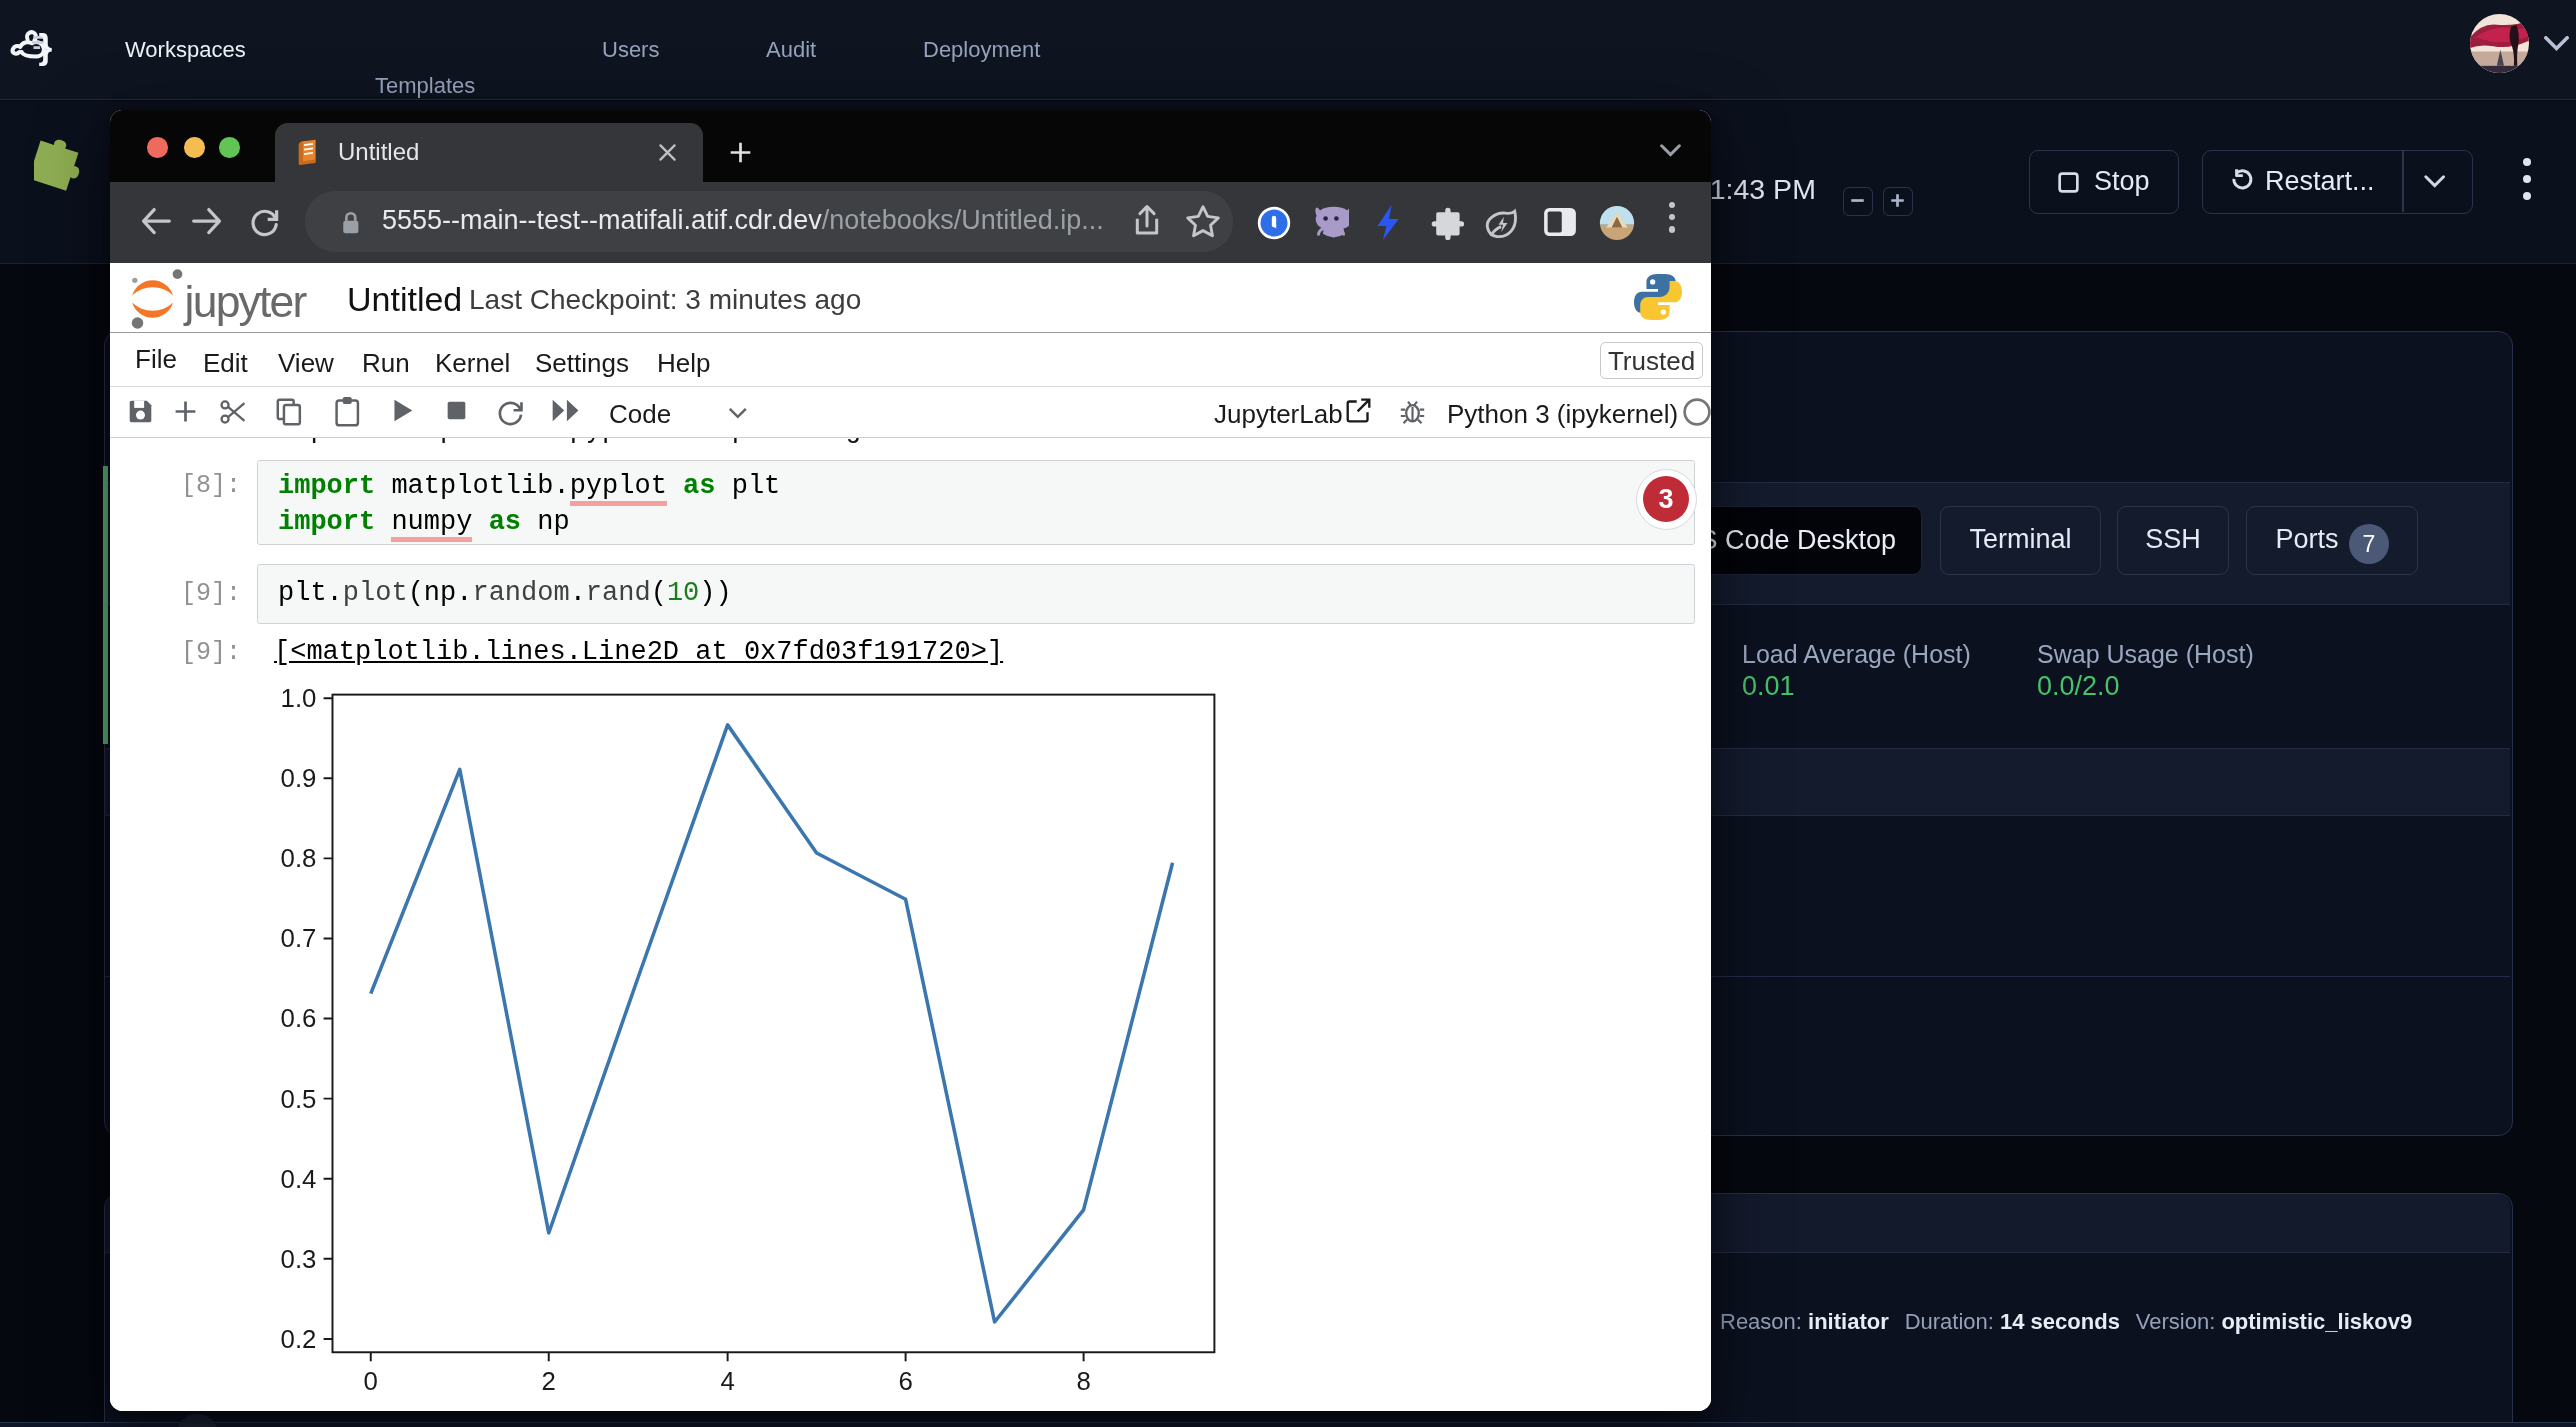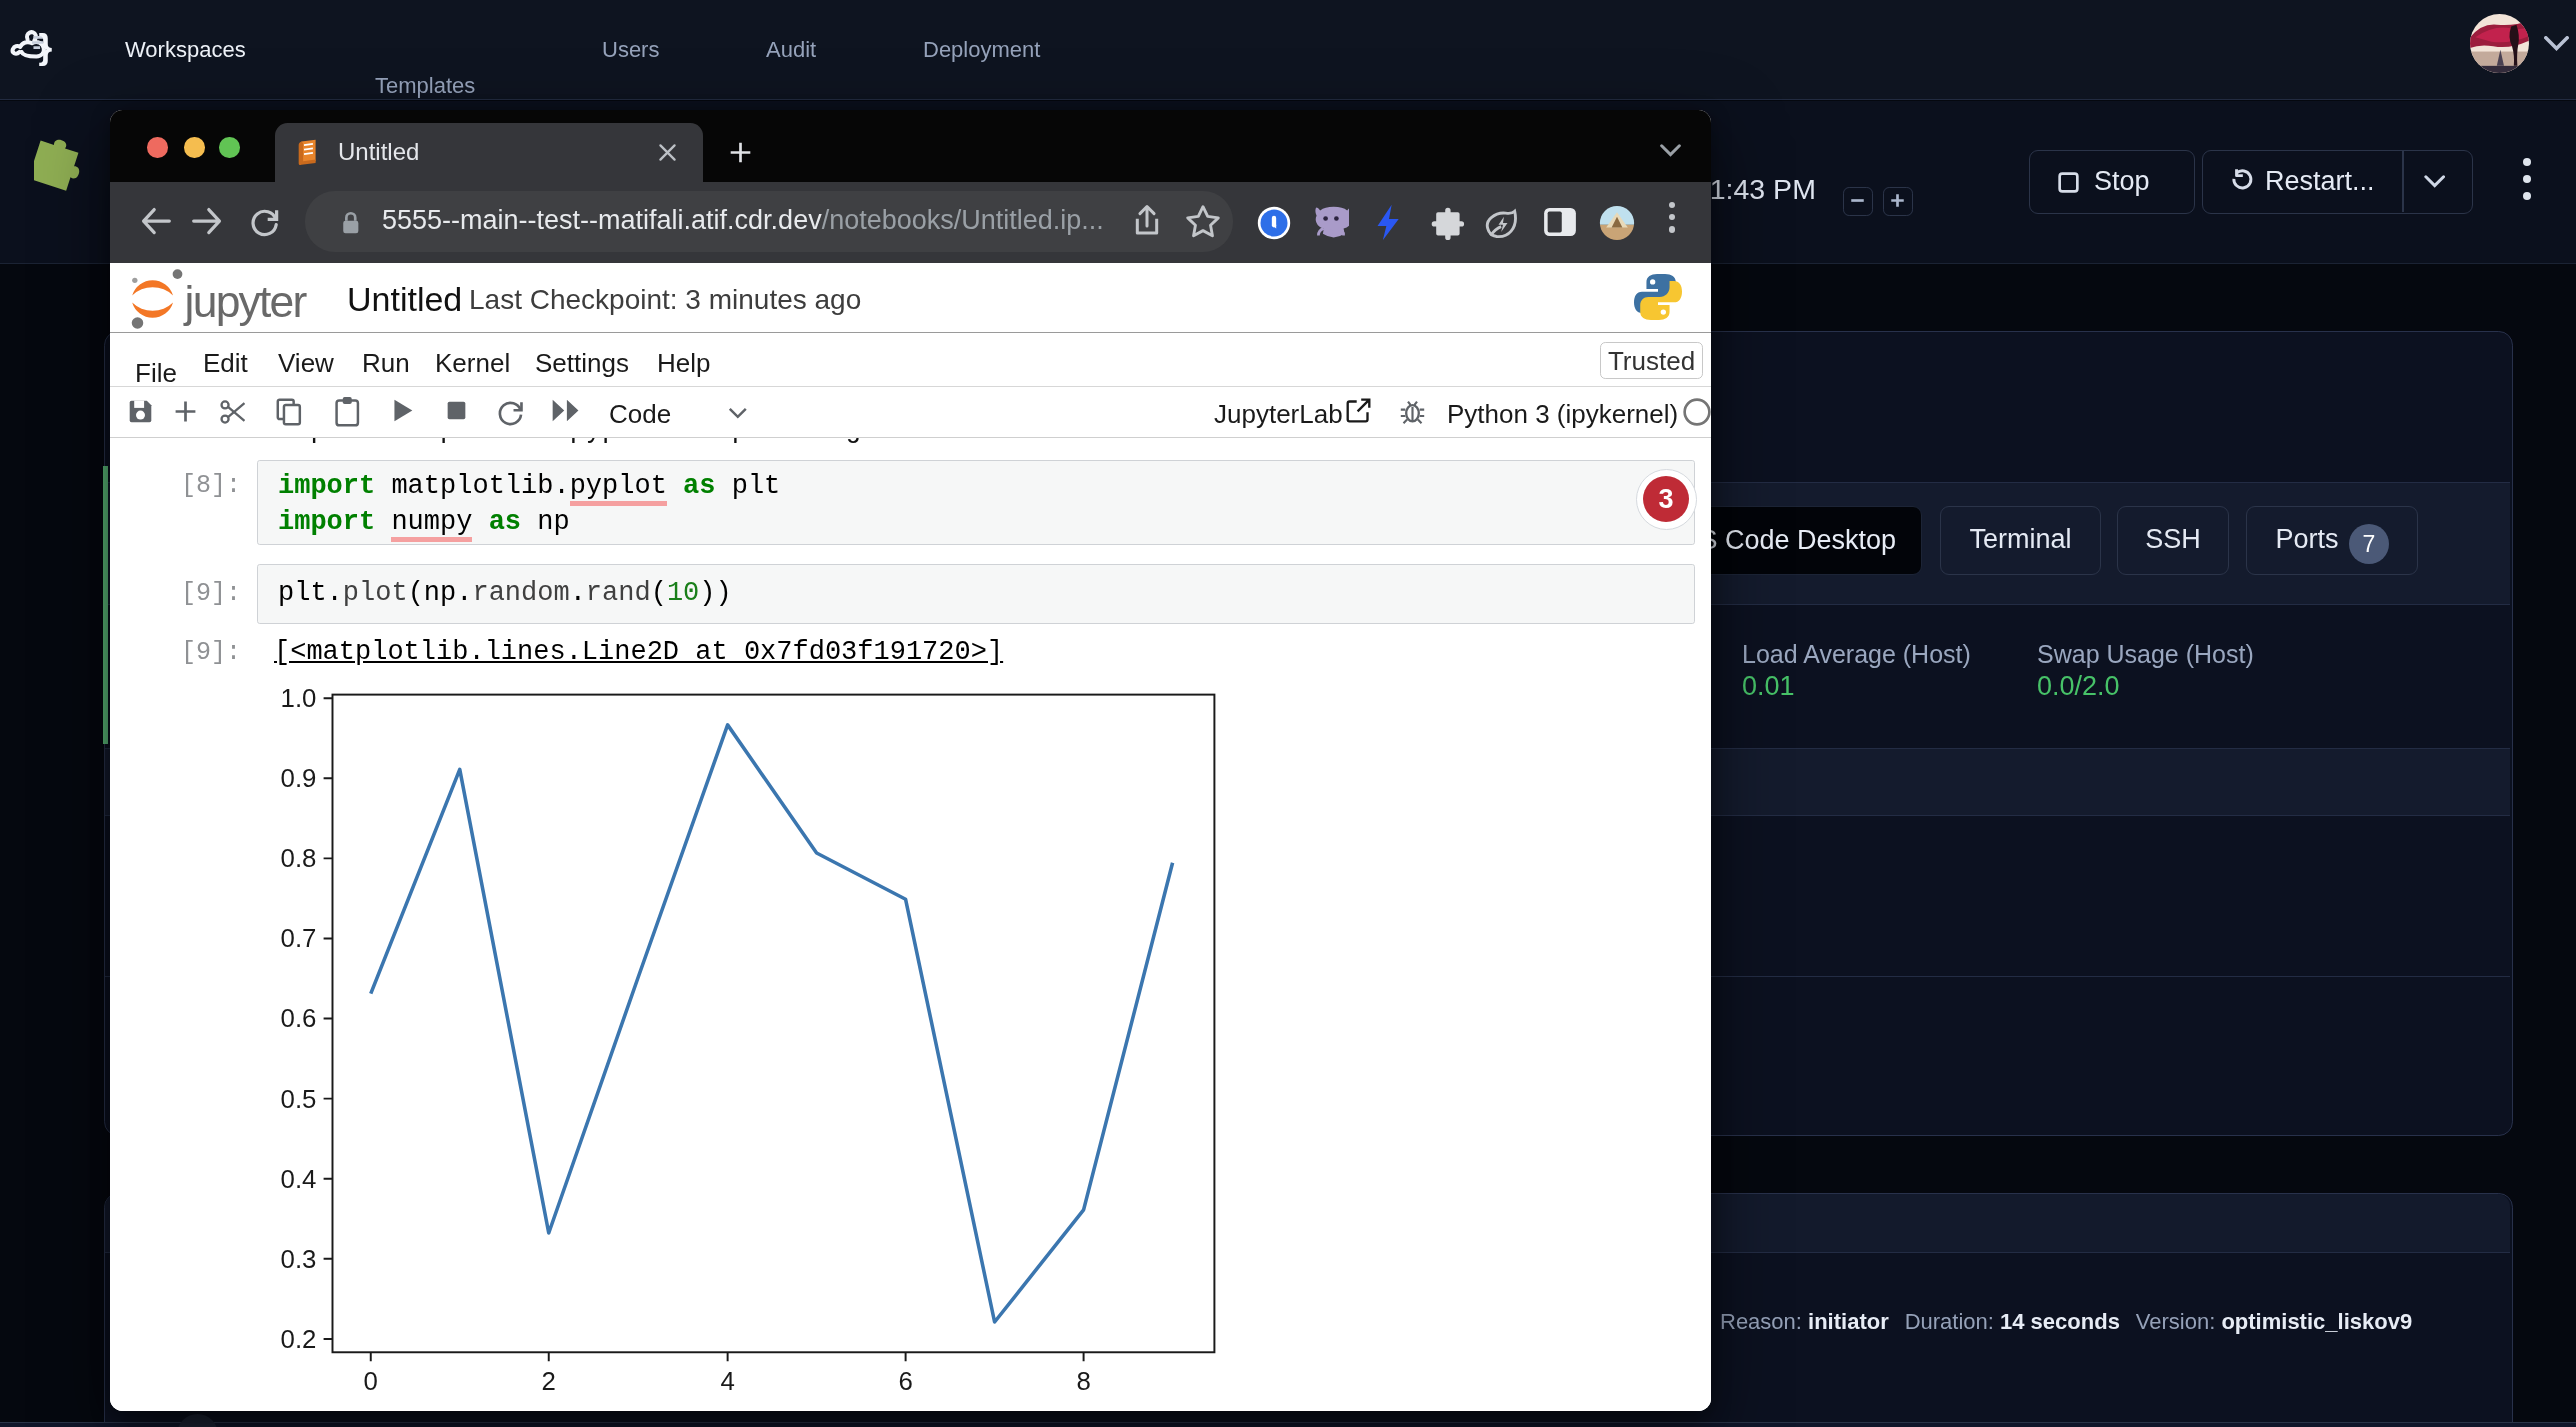--- a/index.html
+++ b/index.html
@@ -68,21 +68,21 @@
 </div>
 
 <div class="topbar">
   <div class="abs" style="left:1696px; top:72px; font-size:28.5px; color:#dfe5f0;">11:43 PM</div>
   <div class="btn-o" style="left:1843px; top:86px; width:30px; height:28.5px; border-radius:6.2px;"><svg width="27" height="25" viewBox="0 0 30 28">
         <path d="M8 14 H22" stroke="#aab6cc" stroke-width="3"></path>
       </svg></div>
   <div class="btn-o" style="left:1883px; top:86px; width:30px; height:28.5px; border-radius:6.2px;"><svg width="27" height="25" viewBox="0 0 30 28">
         <path d="M8 14 H22 M15 7 V21" stroke="#aab6cc" stroke-width="3"></path>
       </svg></div>
-  <div class="btn-o" style="left:2029px; top:49px; width:166px; height:64px;">
+  <div class="btn-o" style="left:2029px; top:49px; width:150px; height:64px;">
     <svg class="abs" style="left:27px; top:19.6px;" width="23" height="23" viewBox="0 0 26 26">
         <rect x="3" y="3" width="20" height="20" rx="3" fill="none" stroke="#d7dde9" stroke-width="3"></rect>
       </svg>
     <div class="abs" style="left:64px; top:15px;">Stop</div>
   </div>
   <div class="btn-o" style="left:2202px; top:49px; width:271px; height:64px;">
     <svg class="abs" style="left:25px; top:17px;" width="27" height="27" viewBox="0 0 30 30">
         <path d="M6.5 12 a9.5 9.5 0 1 0 3.2 -6.5" fill="none" stroke="#d7dde9" stroke-width="3.2"></path>
         <path d="M9.5 1.5 v7 h7" fill="none" stroke="#d7dde9" stroke-width="3.2" stroke-linejoin="round"></path>
       </svg>
@@ -237,21 +237,21 @@
       <text x="60" y="56" font-size="50" fill="#696969" font-family="Liberation Sans, sans-serif" letter-spacing="-2">jupyter</text>
     </svg>
     <div class="abs" style="left:237px; top:17px; font-size:34px; color:#111;">Untitled</div>
     <div class="abs" style="left:359px; top:20.5px; font-size:28px; color:#3d3d3d;">Last Checkpoint: 3 minutes ago</div>
     <svg class="abs" style="left:1524px; top:9px;" width="48" height="50" viewBox="0 0 54 56">
       <path d="M26 2 c-7 0 -12 3 -12 9 v8 h13 v3 h-18 c-6 0 -9 5 -9 12 c0 7 3 12 9 12 h5 v-7 c0 -6 5 -11 11 -11 h13 c5 0 9 -4 9 -9 v-8 c0 -6 -5 -9 -12 -9 z m-5 6 a3 3 0 1 1 0 6 a3 3 0 0 1 0 -6 z" fill="#3d71a2"></path>
       <path d="M28 54 c7 0 12 -3 12 -9 v-8 h-13 v-3 h18 c6 0 9 -5 9 -12 c0 -7 -3 -12 -9 -12 h-5 v7 c0 6 -5 11 -11 11 h-13 c-5 0 -9 4 -9 9 v8 c0 6 5 9 12 9 z m5 -6 a3 3 0 1 1 0 -6 a3 3 0 0 1 0 6 z" fill="#f7c631"></path>
     </svg>
     <div class="abs" style="left:0; top:69px; width:1601px; border-top:1.8px solid #9a9a9a;"></div>
 
-    <div class="mtext" style="left:25px; top:95px;">File</div>
+    <div class="mtext" style="left:25px; top:81px;">File</div>
     <div class="mtext" style="left:93px; top:85px;">Edit</div>
     <div class="mtext" style="left:168px; top:85px;">View</div>
     <div class="mtext" style="left:252px; top:85px;">Run</div>
     <div class="mtext" style="left:325px; top:85px;">Kernel</div>
     <div class="mtext" style="left:425px; top:85px;">Settings</div>
     <div class="mtext" style="left:547px; top:85px;">Help</div>
     <div class="abs" style="left:1490px; top:79px; width:103px; height:37px; border:1.8px solid #c8c8c8; border-radius:5.3px; font-size:26px; color:#333; text-align:center; line-height:36px;">Trusted</div>
     <div class="abs" style="left:0; top:123px; width:1601px; border-top:1.8px solid #d7d7d7;"></div>
 
     <svg class="abs" style="left:17px; top:135px;" width="27" height="27" viewBox="0 0 30 30">

